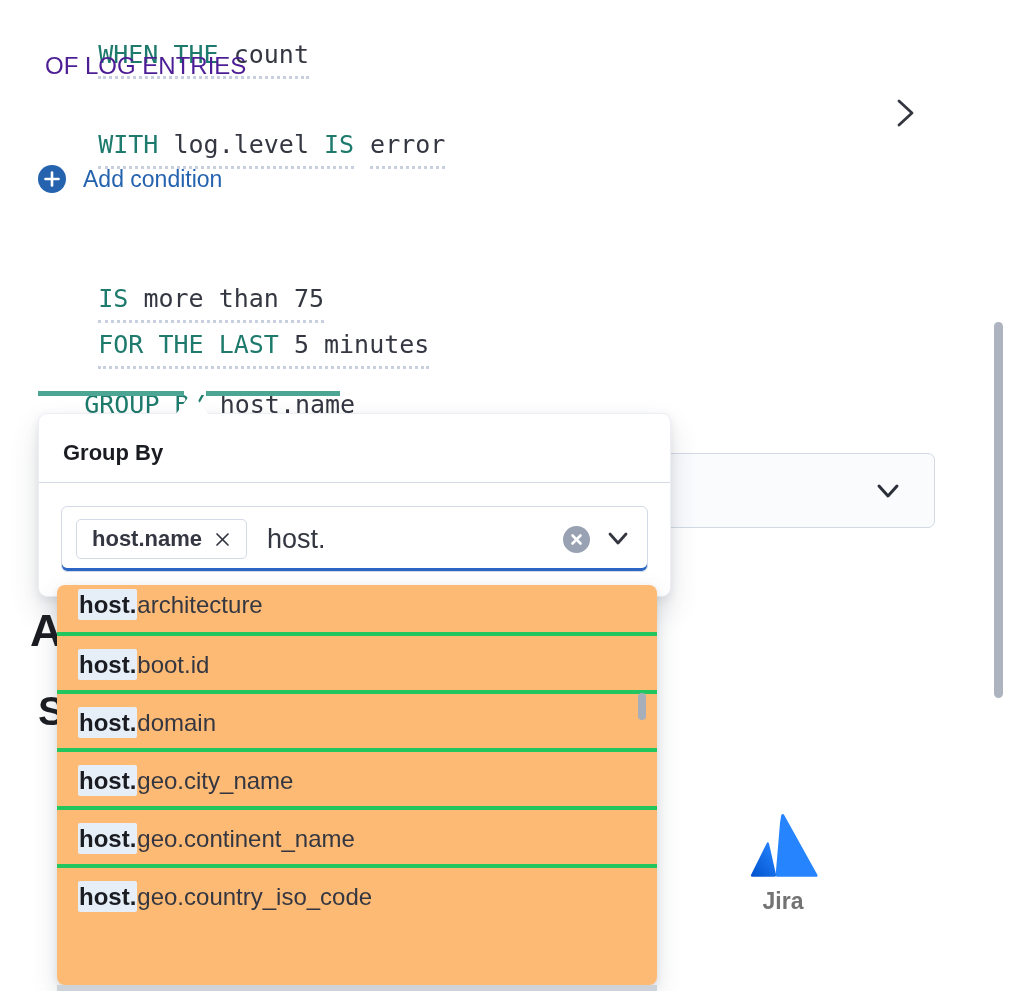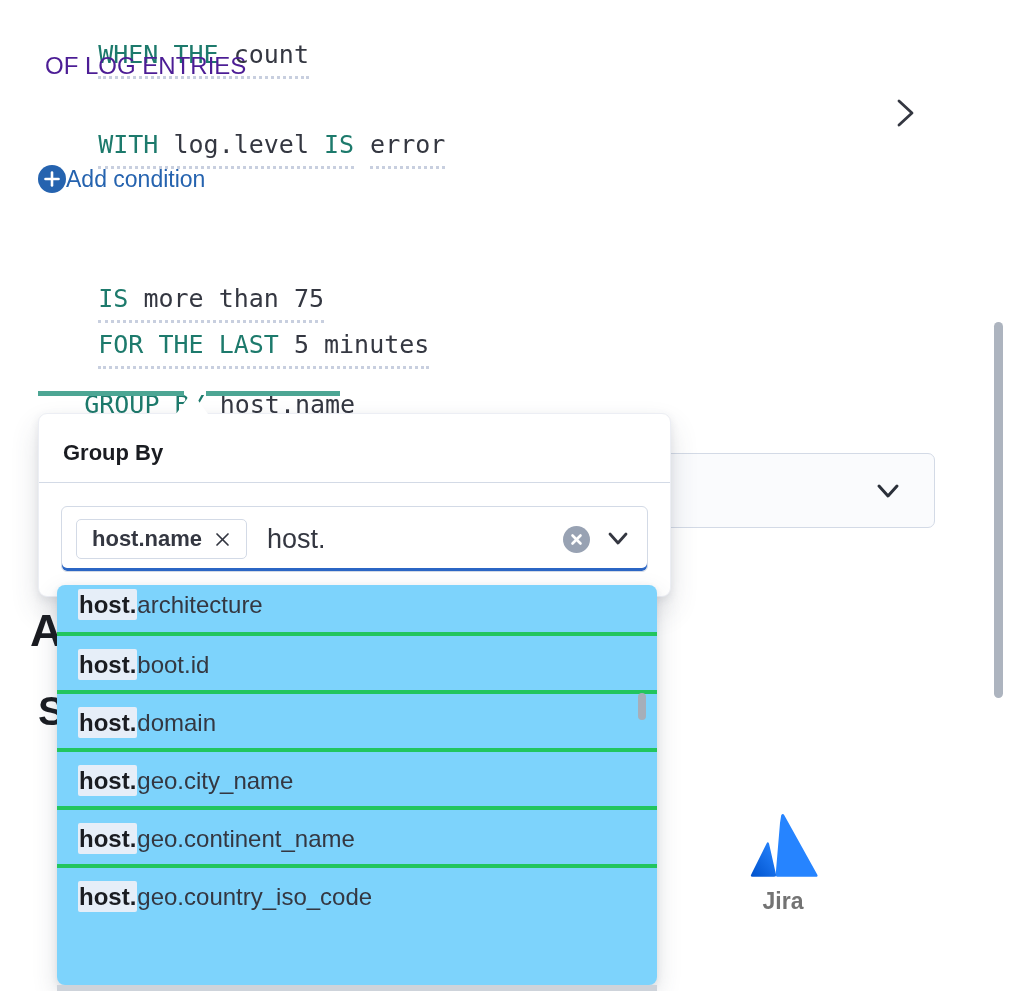--- a/index.html
+++ b/index.html
@@ -10,21 +10,21 @@
   }
   
   .mono { font-family:"DejaVu Sans Mono","Liberation Mono",monospace; font-size:25px; line-height:34px; white-space:pre; color:#343741; }
   .kw { color:#1d7a6c; }
   .u  { border-bottom:3px dotted #c8cfdf; padding-bottom:4px; display:inline-block; }
   .abs { position:absolute; }
   .row1 { left:38px; top:4px; }
   .row2 { left:45px; top:50px; font-size:24px; line-height:32px; color:#4c1d95; }
   .row3 { left:38px; top:94px; }
   .row3 .u2 { margin-left:16px; }
-  .addrow { left:38px; top:164px; display:flex; align-items:center; gap:0; cursor:pointer; }
+  .addrow { left:38px; top:164px; display:flex; align-items:center; gap:17px; cursor:pointer; }
   .addrow .lbl { color:#2563af; font-size:23px; font-weight:500; line-height:30px; }
   .row4 { left:38px; top:248px; }
   .row5 { left:38px; top:294px; }
   .row6 { left:24px; top:354px; }
   .tealbar { position:absolute; top:391px; height:5px; background:#4da694; z-index:2; }
   .tealbar.seg1 { left:38px; width:146px; }
   .tealbar.seg2 { left:206px; width:134px; }
   
   .chev-right { position:absolute; left:892px; top:96px; width:26px; height:34px; z-index:1; cursor:pointer; }
   .bg-select {
@@ -60,21 +60,21 @@
     border:1px solid #d3dae6; border-radius:5px; background:#fff;
     font-size:22px; font-weight:600; color:#343741; cursor:default;
   }
   .pill .x { display:flex; cursor:pointer; }
   .combo-input { margin-left:20px; font-size:27px; color:#343741; flex:1 1 auto; }
   .clear-btn { width:27px; height:27px; border-radius:50%; background:#98a2b3; display:flex; align-items:center; justify-content:center; cursor:pointer; flex:0 0 auto; }
   .combo-caret { margin-left:15px; display:flex; cursor:pointer; flex:0 0 auto; }
   
   .dropdown {
     position:absolute; left:57px; top:585px; width:600px; height:400px; z-index:6;
-    background:#7dd3fc; border-radius:8px; overflow:hidden;
+    background:#fdba74; border-radius:8px; overflow:hidden;
     box-shadow:0 10px 24px rgba(60,70,90,.18), 0 2px 6px rgba(60,70,90,.10);
   }
   .dd-item { height:58px; line-height:57px; padding-left:21px; font-size:24px; color:#343741; border-top:4px solid #22c55e; cursor:pointer; white-space:pre; }
   .dd-item.first { height:47px; line-height:40px; border-top:none; }
   .dd-item .pref { font-weight:700; color:#1a1c21; background:#e6eef8; border-radius:2px; padding:2px 1px; }
   .dd-scroll-thumb { position:absolute; right:11px; top:108px; width:8px; height:27px; background:#a6aeb9; border-radius:4px; }
   .dd-bottom-band { position:absolute; left:57px; top:985px; width:600px; height:6px; background:#ced3da; z-index:6; }
 </style>
 </head>
 <body>

